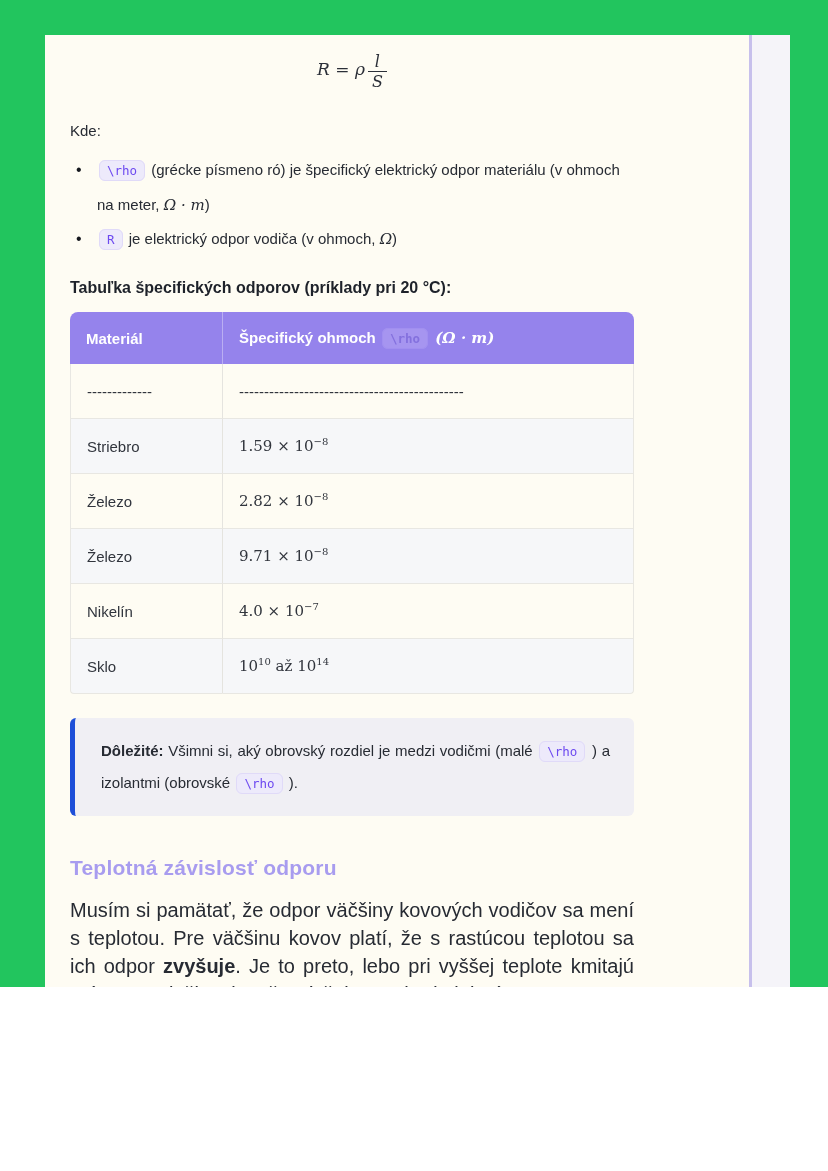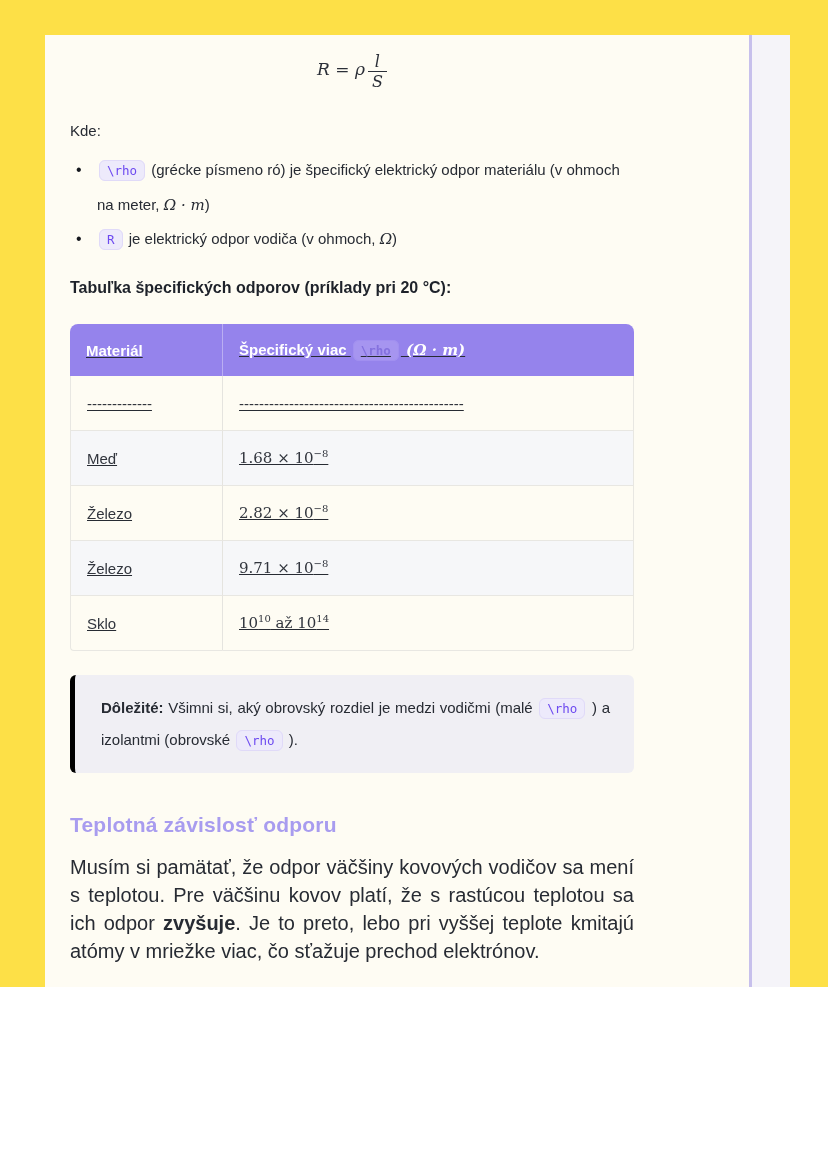--- a/index.html
+++ b/index.html
@@ -1,19 +1,19 @@
 <!DOCTYPE html>
 <html><head>
 <meta charset="utf-8">
 <style>
   * { margin: 0; padding: 0; box-sizing: border-box; }
   html, body { width: 828px; height: 1171px; background: #ffffff; }
   body { font-family: "Liberation Sans", sans-serif; color: #272b33; }
 
-  .canvas { position: relative; width: 828px; height: 987px; background: #fde047; overflow: hidden; }
+  .canvas { position: relative; width: 828px; height: 987px; background: #22c55e; overflow: hidden; }
 
   .card {
     position: absolute; left: 45px; top: 35px; width: 745px; height: 1098px;
     background: #fefcf3;
   }
 
   .edge-strip {
     position: absolute; top: 0; right: 0; bottom: 0; width: 41px;
     background: #f5f4f9; border-left: 3px solid #c7c0ec;
   }
@@ -39,21 +39,21 @@
     padding: 2px 7px; margin: 0 2px; white-space: nowrap;
   }
   .seg-math { font-family: "DejaVu Serif", serif; font-style: italic; }
   .seg-bold { font-weight: 700; }
   .seg-num { font-family: "DejaVu Serif", serif; font-size: 15px; }
   sup.seg-sup { font-family: "DejaVu Serif", serif; font-size: 10px; vertical-align: super; line-height: 0; }
 
   .table-heading { margin-top: 22px; font-size: 16px; font-weight: 700; color: #1e222a; }
 
   
-  .res-table { margin-top: 27px; width: 564px; border-collapse: separate; border-spacing: 0; text-decoration: underline; }
+  .res-table { margin-top: 15px; width: 564px; border-collapse: separate; border-spacing: 0; }
   .res-table th {
     background: #9583ec; color: #ffffff; text-align: left; font-size: 15px; font-weight: 700;
     padding: 16px 16px; height: 52px; vertical-align: middle;
   }
   .res-table th:first-child { border-top-left-radius: 8px; width: 152px; }
   .res-table th:last-child { border-top-right-radius: 8px; }
   .res-table th + th { border-left: 1px solid rgba(255,255,255,0.35); }
   .res-table thead .seg-chip { background: #a695f0; color: #8471de; border-color: #a18ff0; }
   .res-table thead .seg-math { color: #ffffff; font-weight: 700; }
   .res-table td {
@@ -61,21 +61,21 @@
     border-bottom: 1px solid #e8e7e2; background: transparent; color: #31353d;
   }
   .res-table td:first-child { border-left: 1px solid #e8e7e2; }
   .res-table td:last-child { border-right: 1px solid #e8e7e2; border-left: 1px solid #e5e4df; }
   .res-table tbody tr:nth-child(even) td { background: #f6f7f9; }
   .res-table tbody tr:last-child td:first-child { border-bottom-left-radius: 4px; }
   .res-table tbody tr:last-child td:last-child { border-bottom-right-radius: 4px; }
 
   
   .callout {
-    margin-top: 24px; background: #f0eff4; border-left: 5px solid #000000; border-radius: 6px;
+    margin-top: 24px; background: #f0eff4; border-left: 5px solid #1d4ed8; border-radius: 6px;
     padding: 17px 24px 17px 26px; font-size: 15px; line-height: 31px; text-align: justify; color: #272b33;
   }
 
   
   .section-heading { margin-top: 40px; font-size: 21px; font-weight: 700; color: #a89cef; letter-spacing: 0.2px; }
   .body-paragraph { margin-top: 16px; font-size: 20px; line-height: 28px; text-align: justify; color: #272b33; }
 
   .watermark {
     position: absolute; right: 9px; bottom: 20px; font-size: 11px; color: #bdbcba; z-index: 2;
     letter-spacing: 0.2px;
@@ -101,39 +101,43 @@
           <li><span class="seg-chip">\rho</span><span class="seg-plain"> (grécke písmeno ró) je špecifický elektrický odpor materiálu (v ohmoch na meter, </span><span class="seg-math">Ω · m</span><span class="seg-plain">)</span></li>
           <li><span class="seg-chip">R</span><span class="seg-plain"> je elektrický odpor vodiča (v ohmoch, </span><span class="seg-math">Ω</span><span class="seg-plain">)</span></li>
         </ul>
 
       <div class="table-heading">Tabuľka špecifických odporov (príklady pri 20 °C):</div>
 
       <table class="res-table">
         <thead>
           <tr>
             <th>Materiál</th>
-            <th><span class="seg-plain">Špecifický viac </span><span class="seg-chip">\rho</span><span class="seg-math"> (Ω · m)</span></th>
+            <th><span class="seg-plain">Špecifický ohmoch </span><span class="seg-chip">\rho</span><span class="seg-math"> (Ω · m)</span></th>
           </tr>
         </thead>
         <tbody>
             <tr>
               <td>-------------</td>
               <td><span class="seg-plain">---------------------------------------------</span></td>
             </tr>
             <tr>
-              <td>Meď</td>
-              <td><span class="seg-num">1.68 × 10</span><sup class="seg-sup">−8</sup></td>
+              <td>Striebro</td>
+              <td><span class="seg-num">1.59 × 10</span><sup class="seg-sup">−8</sup></td>
             </tr>
             <tr>
               <td>Železo</td>
               <td><span class="seg-num">2.82 × 10</span><sup class="seg-sup">−8</sup></td>
             </tr>
             <tr>
               <td>Železo</td>
               <td><span class="seg-num">9.71 × 10</span><sup class="seg-sup">−8</sup></td>
+            </tr>
+            <tr>
+              <td>Nikelín</td>
+              <td><span class="seg-num">4.0 × 10</span><sup class="seg-sup">−7</sup></td>
             </tr>
             <tr>
               <td>Sklo</td>
               <td><span class="seg-num">10</span><sup class="seg-sup">10</sup><span class="seg-num"> až 10</span><sup class="seg-sup">14</sup></td>
             </tr>
           </tbody>
       </table>
 
       <div class="callout"><span class="seg-bold">Dôležité:</span><span class="seg-plain"> Všimni si, aký obrovský rozdiel je medzi vodičmi (malé </span><span class="seg-chip">\rho</span><span class="seg-plain"> ) a izolantmi (obrovské </span><span class="seg-chip">\rho</span><span class="seg-plain"> ).</span></div>
 

